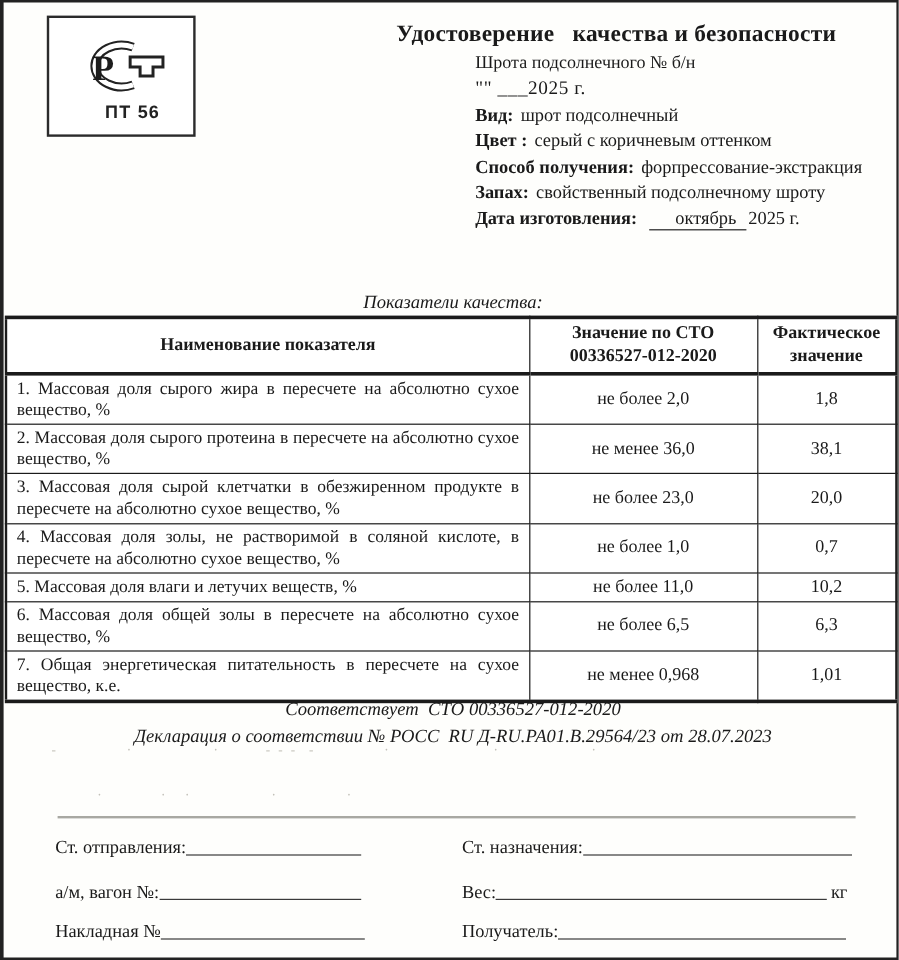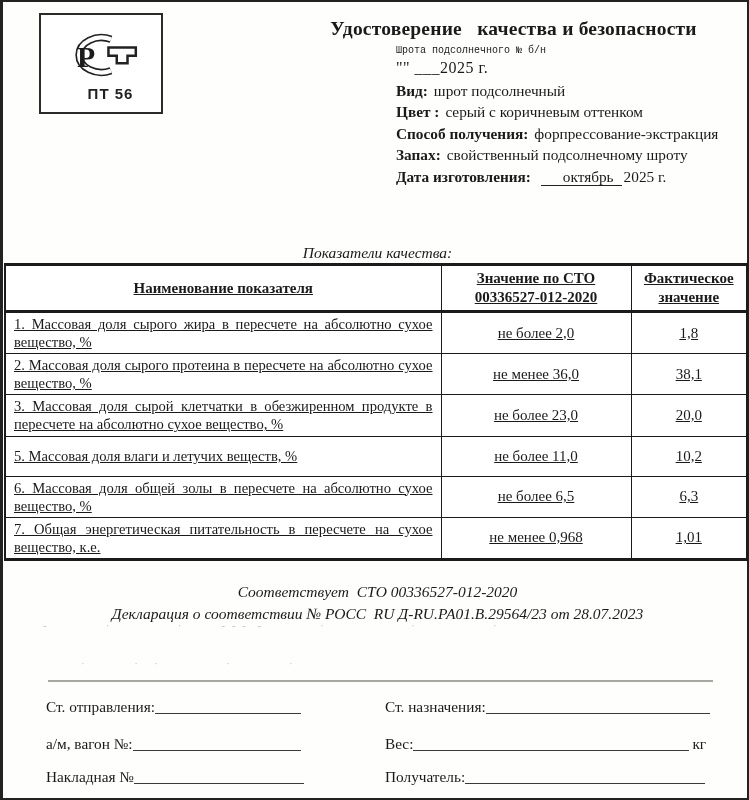--- a/index.html
+++ b/index.html
@@ -28,39 +28,38 @@
     margin-top: 1px; color: #222; margin-left: 19px;
   }
 
   
   .header-block { position: absolute; left: 283px; top: 16px; width: 455px; }
   .doc-title {
     font-weight: bold; font-size: 19.5px; text-align: center;
     white-space: pre; letter-spacing: 0.2px;
   }
   .head-sub { margin-left: 110px; }
-  .doc-subtitle { font-size: 10px; margin-top: 5px; font-family: Liberation Mono, monospace; }
+  .doc-subtitle { font-size: 15px; margin-top: 5px; }
   .doc-dateline { font-size: 16px; margin-top: 3px; letter-spacing: 0.5px; }
   .prop-line { font-size: 15.3px; margin-top: 4.5px; line-height: 17px; }
   .prop-label { font-weight: bold; }
   .prop-value { padding-left: 6px; }
   .u-month { border-bottom: 1.4px solid #222; padding: 0 8px 0 22px; }
   .date-suffix { padding-left: 2px; }
 
   
   .tbl-caption {
     position: absolute; top: 242px; left: 0; width: 749px;
     text-align: center; font-style: italic; font-size: 15.5px;
   }
   table.qtable {
     position: absolute; top: 261px; left: 1px; width: 742px;
     border-collapse: collapse; table-layout: fixed;
     border: 2px solid #1b1b1b; border-top-width: 3px; border-bottom-width: 3px;
     background: #fff;
-    text-decoration: underline;
   }
   .qtable th, .qtable td { border: 1px solid #1b1b1b; vertical-align: middle; }
   .qtable th {
     font-size: 15px; font-weight: bold; text-align: center;
     height: 47px; padding: 2px 6px; line-height: 1.25;
     border-bottom-width: 3px;
   }
   .qtable td.name-cell {
     font-size: 14.6px; padding: 2px 8px; line-height: 1.24;
     text-align: justify; text-align-last: left;
@@ -185,20 +184,25 @@
         <td class="name-cell">2. Массовая доля сырого протеина в пересчете на абсолютно сухое вещество, %</td>
         <td class="val-cell">не менее 36,0</td>
         <td class="val-cell">38,1</td>
       </tr>
       <tr>
         <td class="name-cell">3. Массовая доля сырой клетчатки в обезжиренном продукте в пересчете на абсолютно сухое вещество, %</td>
         <td class="val-cell">не более 23,0</td>
         <td class="val-cell">20,0</td>
       </tr>
       <tr>
+        <td class="name-cell">4. Массовая доля золы, не растворимой в соляной кислоте, в пересчете на абсолютно сухое вещество, %</td>
+        <td class="val-cell">не более 1,0</td>
+        <td class="val-cell">0,7</td>
+      </tr>
+      <tr>
         <td class="name-cell">5. Массовая доля влаги и летучих веществ, %</td>
         <td class="val-cell">не более 11,0</td>
         <td class="val-cell">10,2</td>
       </tr>
       <tr>
         <td class="name-cell">6. Массовая доля общей золы в пересчете на абсолютно сухое вещество, %</td>
         <td class="val-cell">не более 6,5</td>
         <td class="val-cell">6,3</td>
       </tr>
       <tr>

